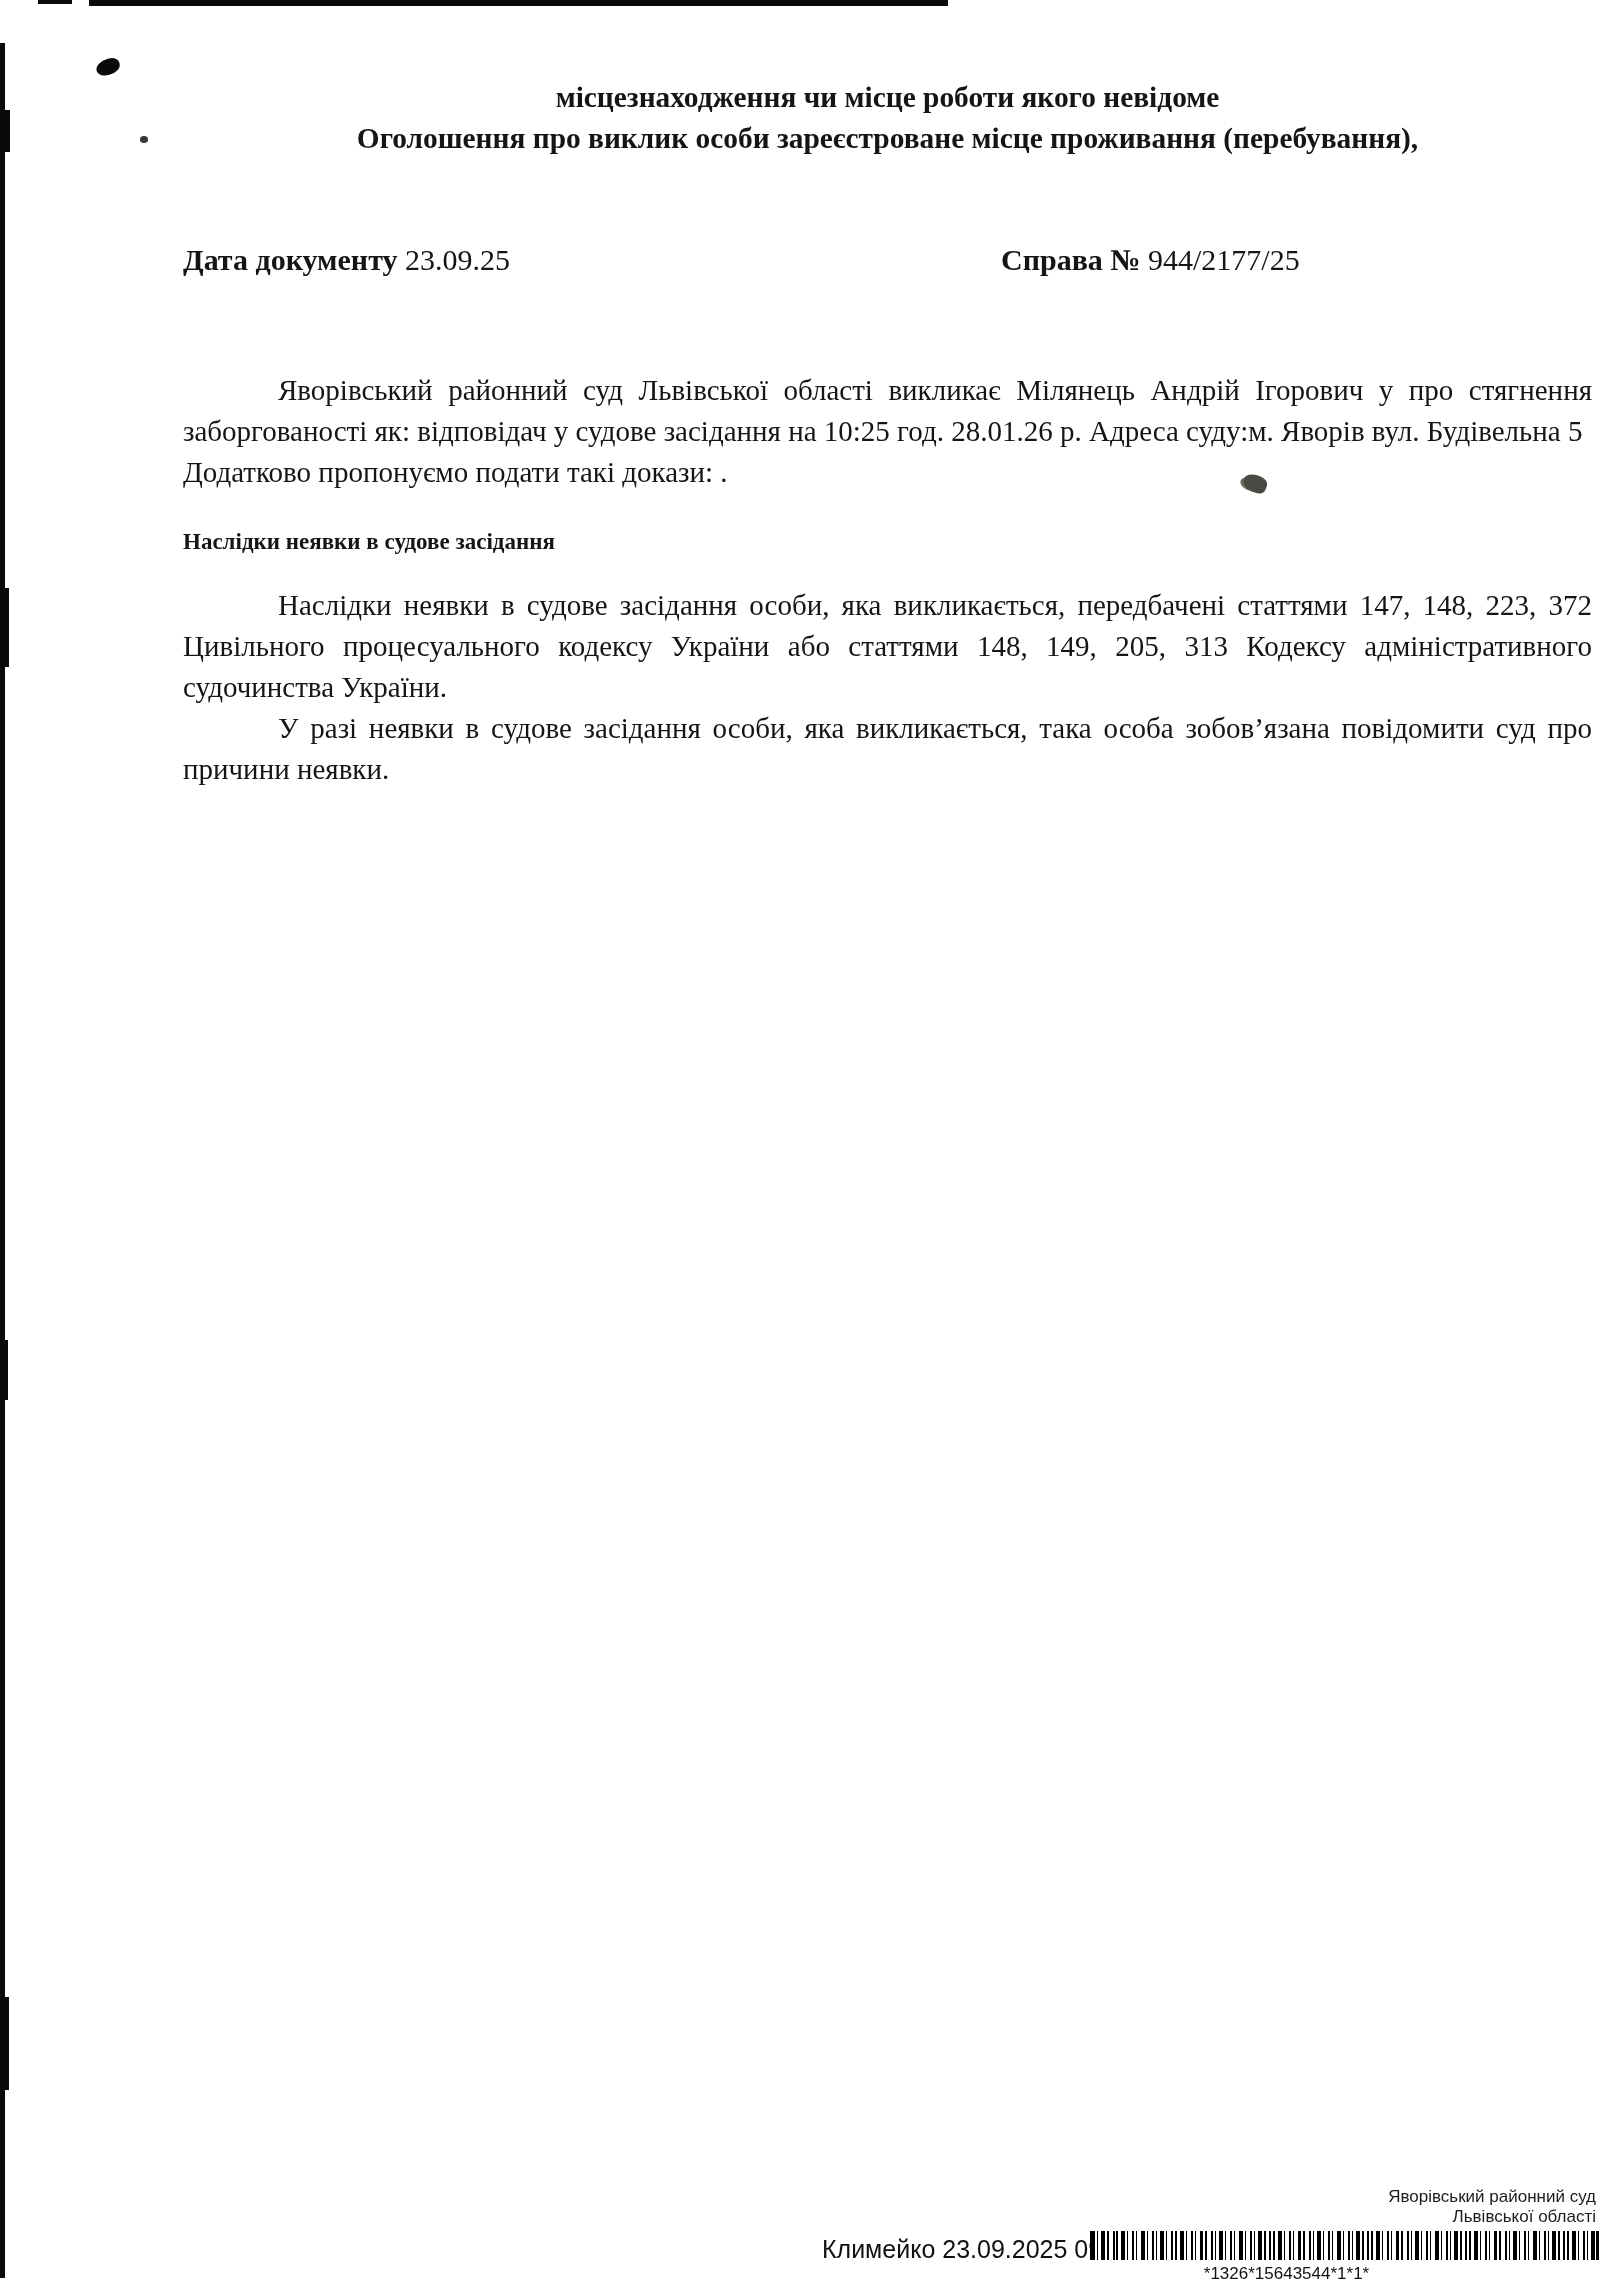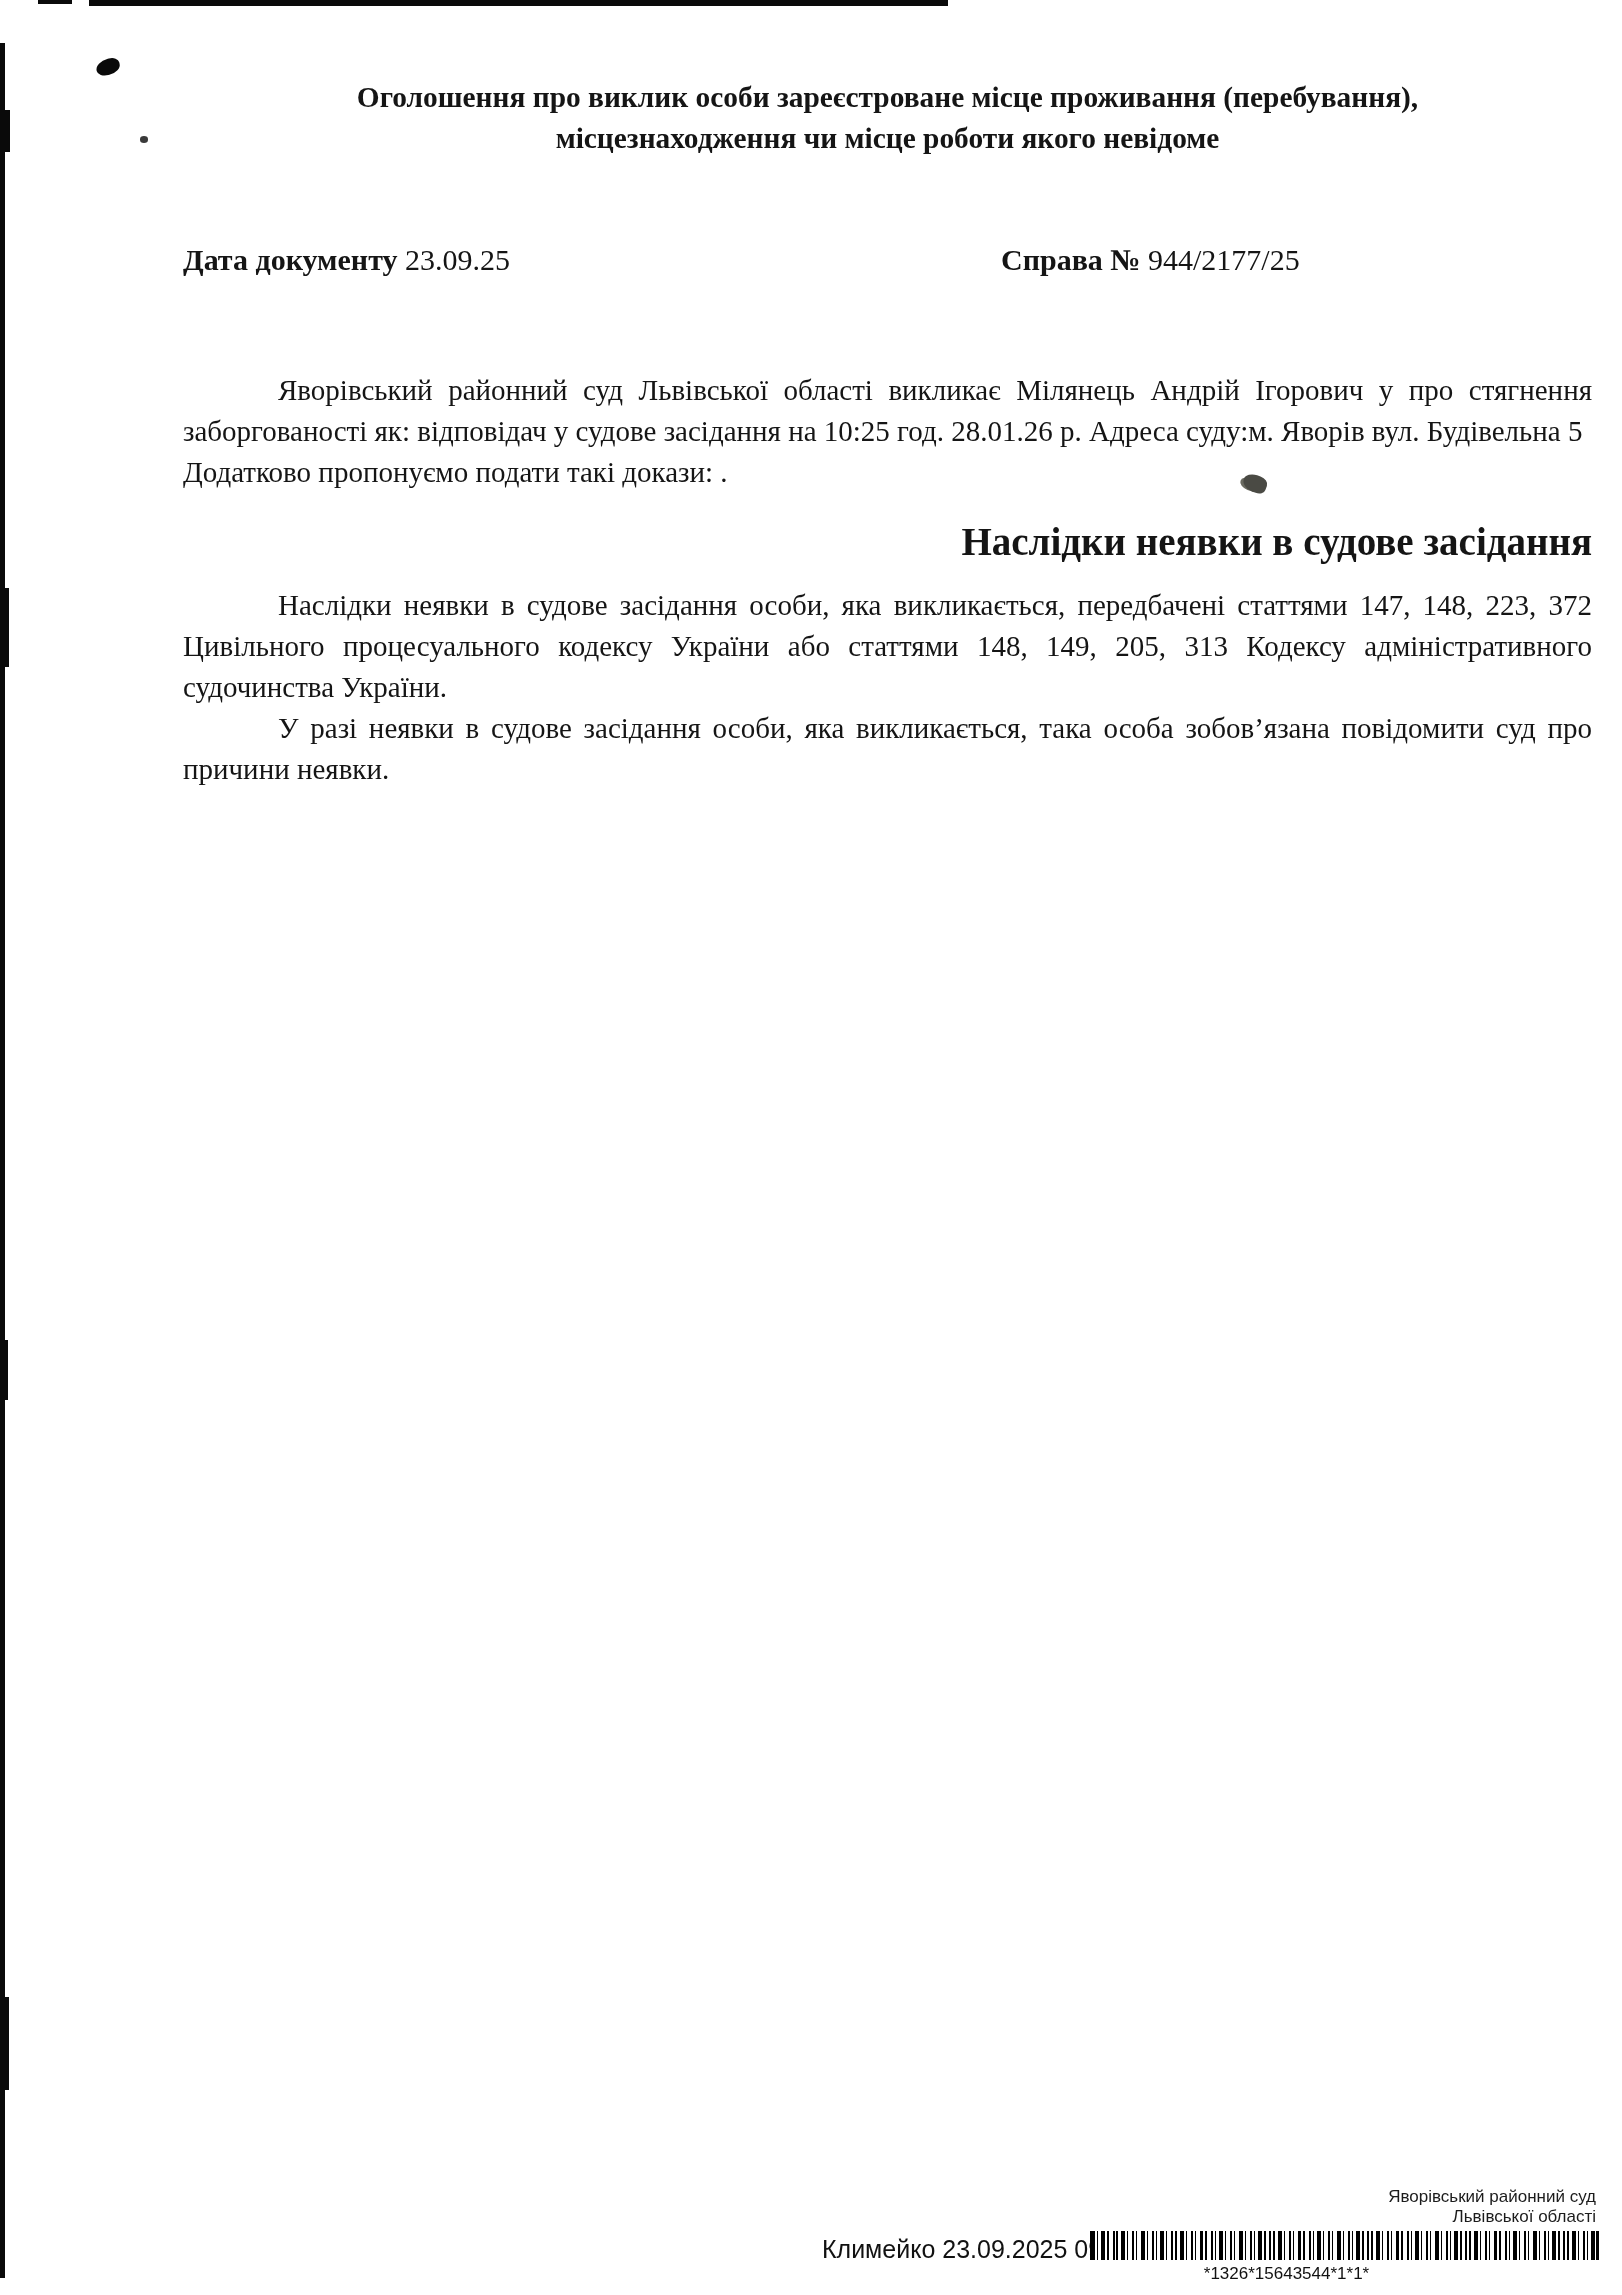--- a/index.html
+++ b/index.html
@@ -47,23 +47,23 @@
   .body-text {
     font-size: 29px;
     line-height: 41px;
     text-align: justify;
   }
   .para { margin: 0; }
   .indent { text-indent: 95px; }
   .summons-block { margin-top: 86px; }
   .evidence { text-align: left; }
   .section-heading {
-    text-align: right;
+    text-align: left;
     font-weight: bold;
-    font-size: 39px;
+    font-size: 23px;
     line-height: 41px;
     margin-top: 27.5px;
     margin-bottom: 23.6px;
   }
   
   .footer-court {
     position: absolute;
     left: 1086px;
     top: 2187px;
     width: 510px;
@@ -143,22 +143,22 @@
   <div class="artifact a-left-strip"></div>
   <div class="artifact a-left-b1"></div>
   <div class="artifact a-left-b2"></div>
   <div class="artifact a-left-b3"></div>
   <div class="artifact a-left-b4"></div>
   <div class="artifact a-blob-corner"></div>
   <div class="artifact a-speck-1"></div>
   <div class="artifact a-speck-fly"></div>
 
   <div class="title">
+    <div>місцезнаходження чи місце роботи якого невідоме</div>
     <div>Оголошення про виклик особи зареєстроване місце проживання (перебування),</div>
-    <div>місцезнаходження чи місце роботи якого невідоме</div>
   </div>
 
   <div class="meta-row">
     <div class="meta-date">
       <span class="bold">Дата документу</span>
       <span>23.09.25</span>
     </div>
     <div class="meta-case">
       <span class="bold">Справа №</span>
       <span>944/2177/25</span>

